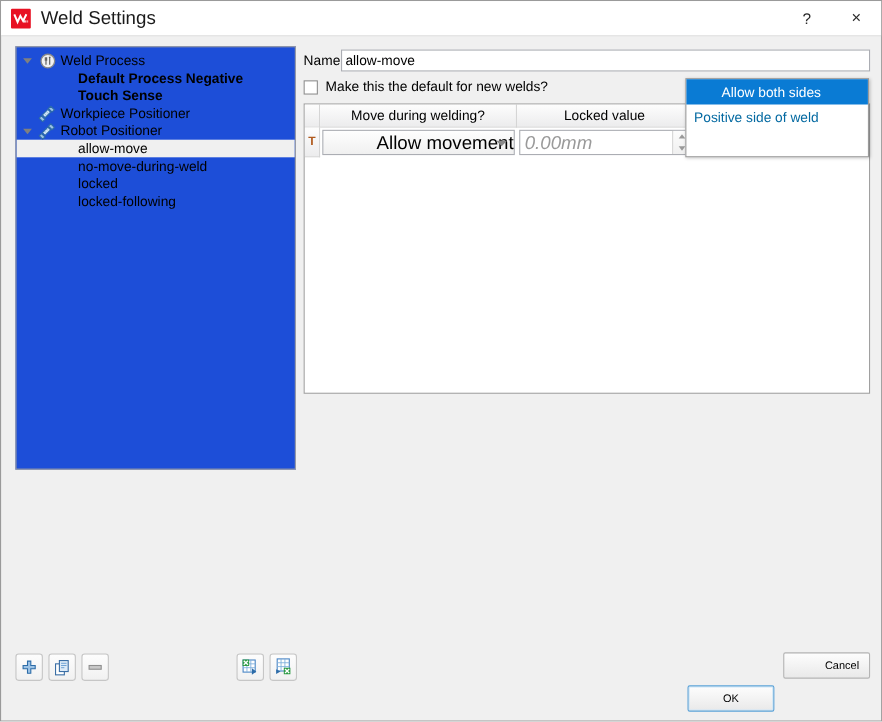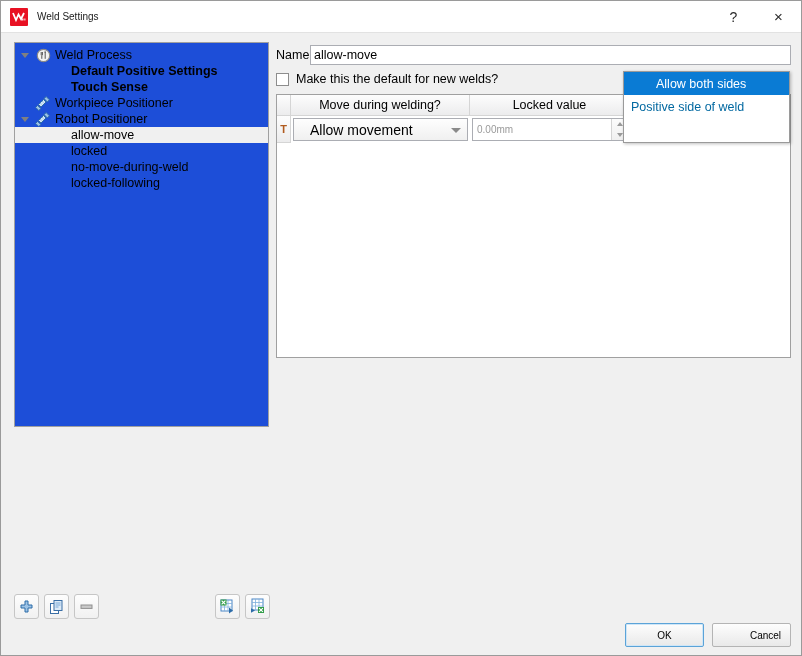--- a/index.html
+++ b/index.html
@@ -29,21 +29,21 @@
   }
   .title-icon {
     width: 18px; height: 18px;
     margin-left: 9px; margin-right: 9px;
     background: #e81123;
     position: relative;
     flex: 0 0 auto;
     border-radius: 1px;
   }
   .title-text {
-    font-size: 10px;
+    font-size: 17px;
     color: #1a1a1a;
     flex: 1 1 auto;
   }
   .title-btn {
     width: 45px; height: 31px;
     display: flex; align-items: center; justify-content: center;
     font-size: 14px; color: #2a2a2a;
     flex: 0 0 auto;
   }
   .title-btn.close { font-size: 15px; }
@@ -177,41 +177,43 @@
   }
   .cell.c1 { width: 179px; }
   .cell.c2 { width: 160px; }
   .cell.c3 { flex: 1 1 auto; }
 
   .combo {
     width: 100%; height: 23px;
     border: 1px solid #abadb3;
     background: linear-gradient(#fefefe, #f0f0f0);
     display: flex; align-items: center;
-    font-size: 14px;
-    padding-left: 16px;
+    font-size: 17px;
+    padding-left: 4px;
     position: relative;
+    justify-content: flex-end;
   }
   .combo .arrow {
     position: absolute; right: 6px; top: 50%;
     margin-top: -2px;
     width: 0; height: 0;
     border-left: 5px solid transparent;
     border-right: 5px solid transparent;
     border-top: 5px solid #8a8a8a;
   }
   .spin {
     width: 100%; height: 23px;
     border: 1px solid #abadb3;
     background: #fff;
     display: flex; align-items: center;
-    font-size: 10px;
+    font-size: 17px;
     color: #9a9a9a;
     padding-left: 4px;
     position: relative;
+    font-style: italic;
   }
   .spin .btns {
     position: absolute; right: 0; top: 0; bottom: 0;
     width: 16px;
     border-left: 1px solid #d4d4d4;
     background: linear-gradient(#fcfcfc, #f0f0f0);
     display: flex; flex-direction: column;
   }
   .spin .btns .up, .spin .btns .dn {
     flex: 1 1 0;
@@ -293,21 +295,21 @@
               <path d="M5.2 4 v3.2 M6.4 4 v3.2 M5.8 7.2 v3.6" stroke="#555" stroke-width="1"></path>
               <path d="M9.2 4 v6.8 M8.4 4 h1.6" stroke="#555" stroke-width="1"></path>
             </svg>
           </span>
           <span class="tree-label">Weld Process</span>
         </div>
         <div class="tree-row bold">
           <span class="indent-16"></span>
           <span class="expander"></span>
           <span class="indent-20"></span>
-          <span class="tree-label">Default Positive Settings</span>
+          <span class="tree-label">Default Process Negative</span>
         </div>
         <div class="tree-row bold">
           <span class="indent-16"></span>
           <span class="expander"></span>
           <span class="indent-20"></span>
           <span class="tree-label">Touch Sense</span>
         </div>
         <div class="tree-row">
           <span class="expander"></span>
           <span class="tree-ico">
@@ -341,27 +343,27 @@
         <div class="tree-row selected">
           <span class="indent-16"></span>
           <span class="expander"></span>
           <span class="indent-20"></span>
           <span class="tree-label">allow-move</span>
         </div>
         <div class="tree-row">
           <span class="indent-16"></span>
           <span class="expander"></span>
           <span class="indent-20"></span>
+          <span class="tree-label">no-move-during-weld</span>
+        </div>
+        <div class="tree-row">
+          <span class="indent-16"></span>
+          <span class="expander"></span>
+          <span class="indent-20"></span>
           <span class="tree-label">locked</span>
-        </div>
-        <div class="tree-row">
-          <span class="indent-16"></span>
-          <span class="expander"></span>
-          <span class="indent-20"></span>
-          <span class="tree-label">no-move-during-weld</span>
         </div>
         <div class="tree-row">
           <span class="indent-16"></span>
           <span class="expander"></span>
           <span class="indent-20"></span>
           <span class="tree-label">locked-following</span>
         </div>
       </div>
   </div>
 
@@ -442,15 +444,15 @@
   </div>
 
   <div class="popup">
     <div id="popup-items">
         <div class="popup-item sel">Allow both sides</div>
         <div class="popup-item">Positive side of weld</div>
       </div>
   </div>
 
   <div class="dlg-btn default" style="left:624px; top:622px;">OK</div>
-  <div class="dlg-btn" style="left:711px; top:622px;padding-left:28px;">Cancel</div>
+  <div class="dlg-btn" style="left:711px; top:592px;padding-left:28px;">Cancel</div>
 
 </div>
 
 </body></html>

